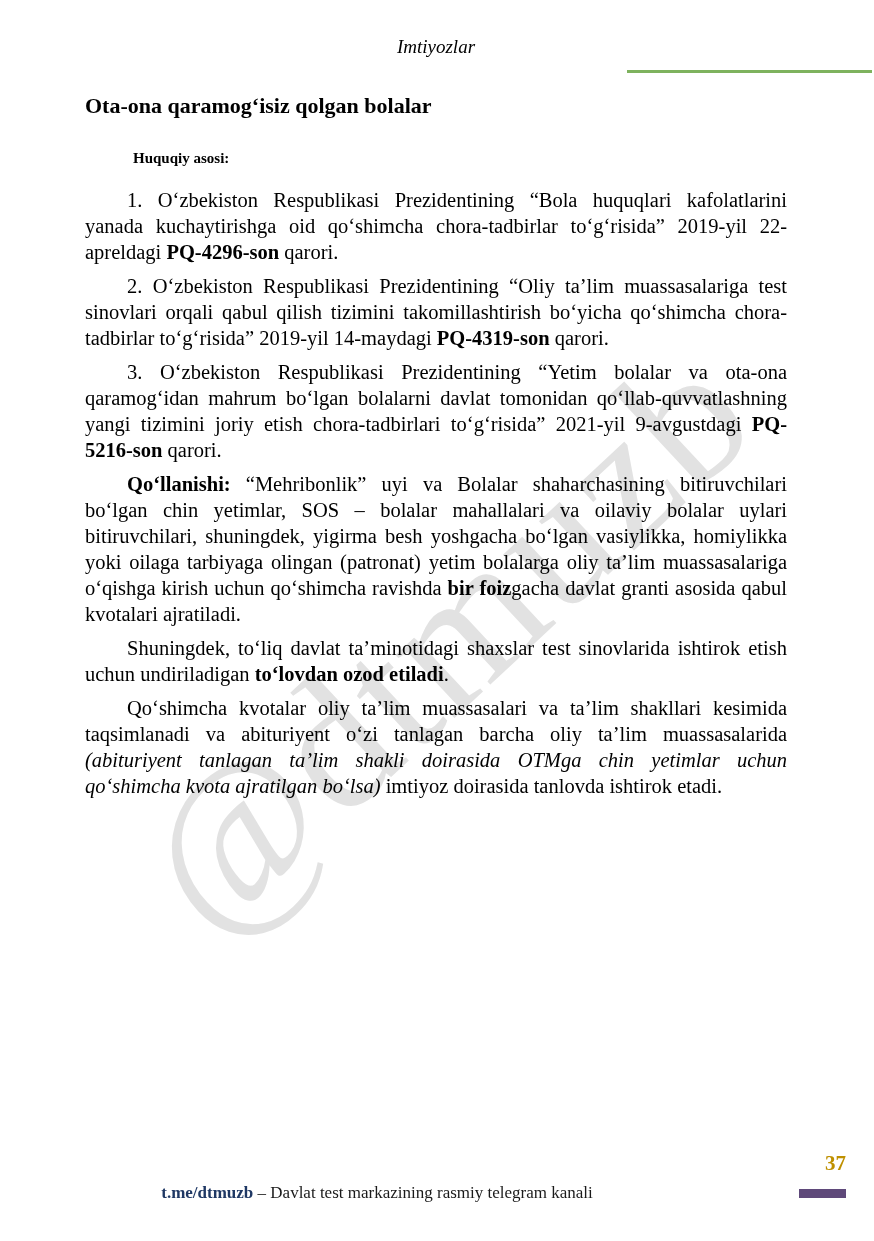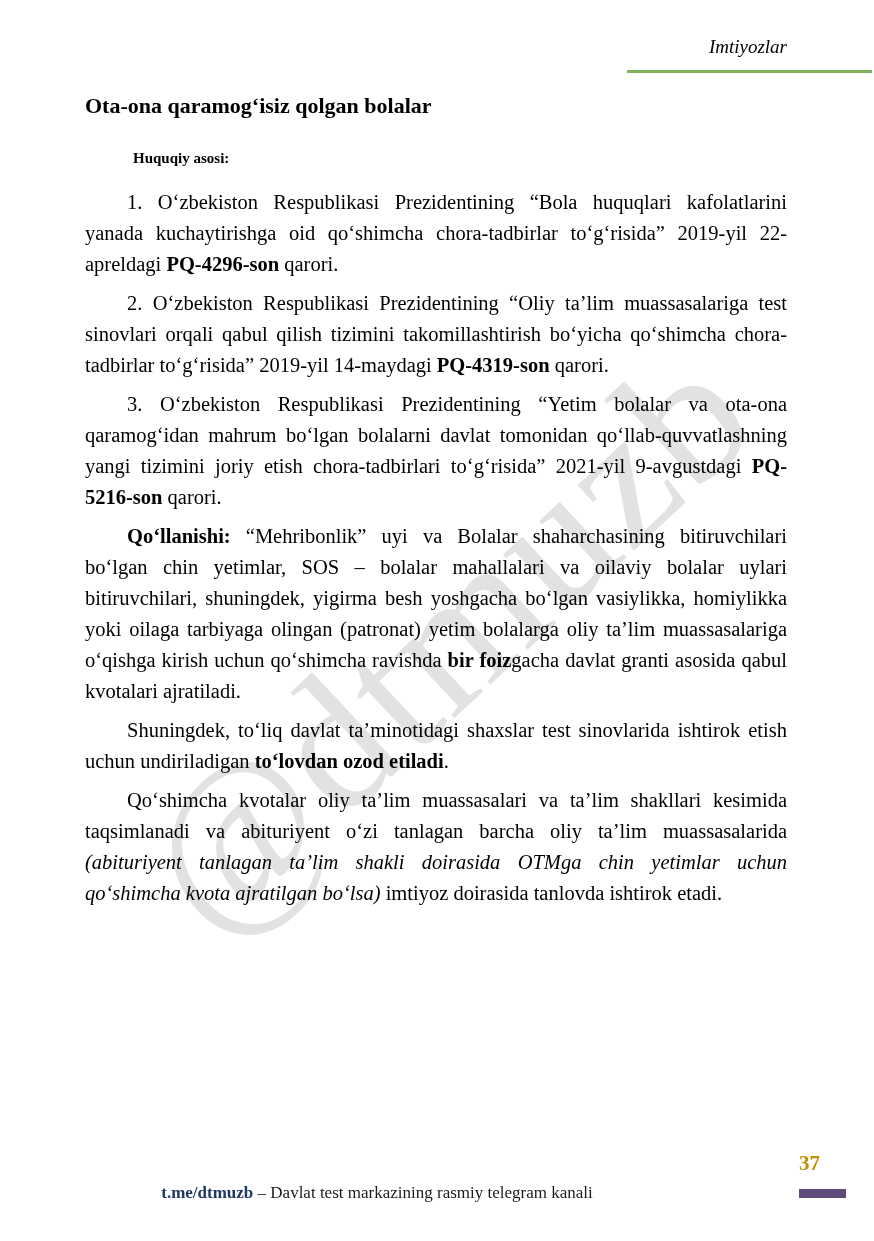--- a/index.html
+++ b/index.html
@@ -29,21 +29,21 @@
     letter-spacing: 2px;
     user-select: none;
   }
   .content {
     position: relative;
     z-index: 1;
     padding: 0 87px 0 85px;
   }
   .running-header {
     margin-top: 36px;
-    text-align: right;
+    text-align: center;
     font-style: italic;
     font-size: 19px;
     line-height: 22px;
   }
   .green-rule {
     position: absolute;
     left: 627px;
     top: 70px;
     width: 245px;
     height: 3px;
@@ -60,21 +60,21 @@
   .section-heading {
     margin: 24px 0 0 0;
     padding-left: 48px;
     font-size: 15px;
     font-weight: bold;
     line-height: 26px;
   }
   .body-par {
     margin: 0 0 8px 0;
     font-size: 20.5px;
-    line-height: 31px;
+    line-height: 26px;
     text-align: justify;
     text-indent: 42px;
     hyphens: none;
   }
   .body-par.first {
     margin-top: 16px;
   }
   .body-par .i {
     font-style: italic;
   }
@@ -92,21 +92,21 @@
   .footer-link {
     color: #1f3864;
     font-weight: bold;
     cursor: pointer;
   }
   .page-number {
     position: absolute;
     left: 799px;
     top: 1150px;
     width: 47px;
-    text-align: left;
+    text-align: right;
     font-size: 21px;
     font-weight: bold;
     color: #bf9000;
     line-height: 26px;
     z-index: 1;
   }
   .purple-block {
     position: absolute;
     left: 799px;
     top: 1189px;

